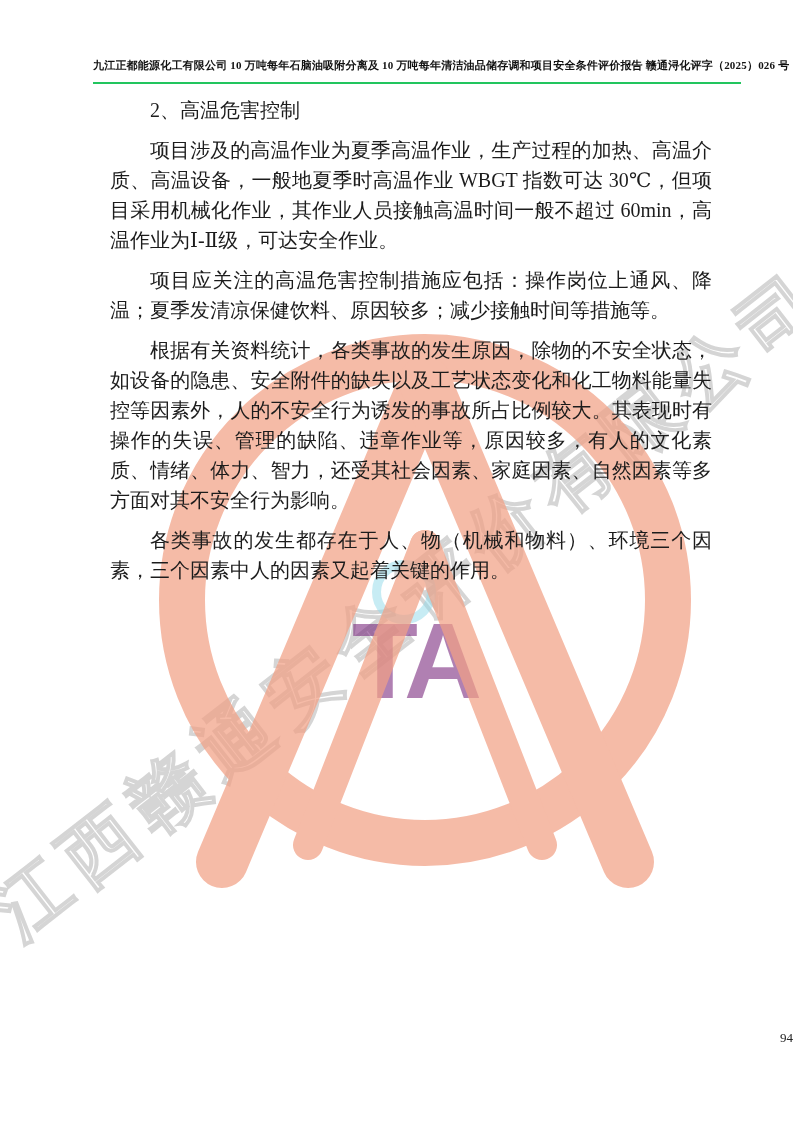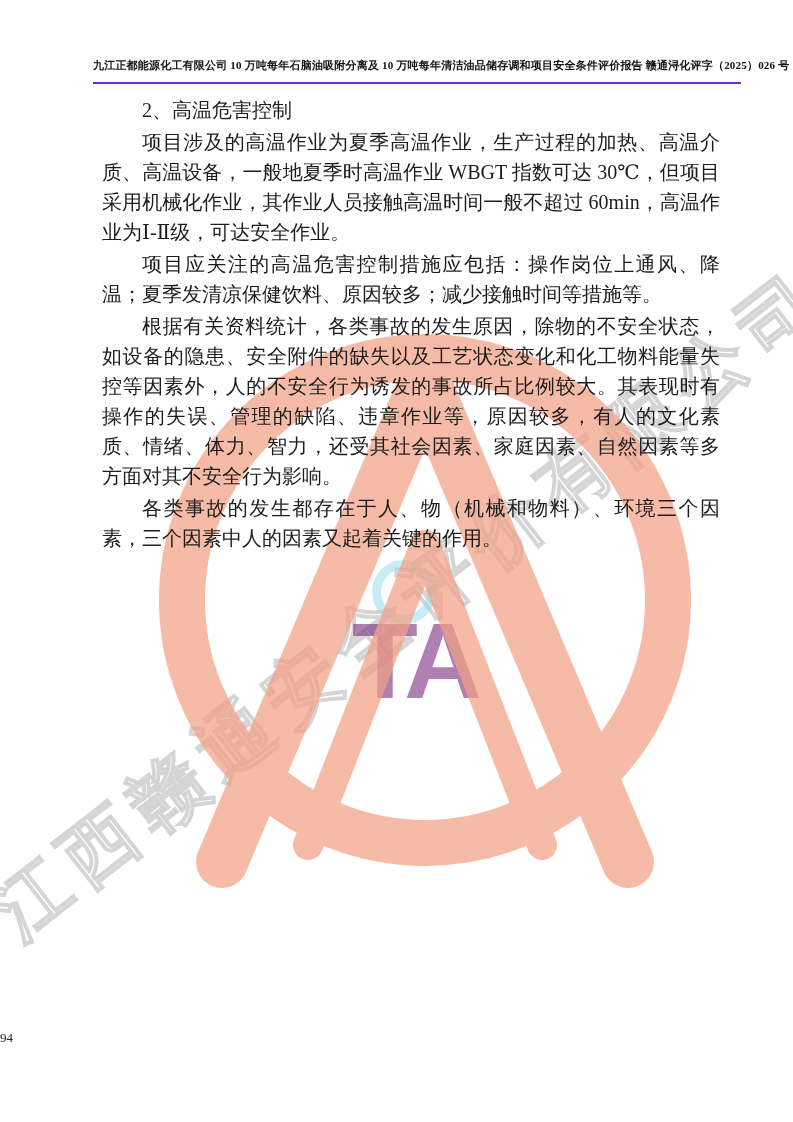--- a/index.html
+++ b/index.html
@@ -41,50 +41,50 @@
     position:absolute;left:372px;top:560px;
     width:46px;height:46px;border-radius:50%;
     border:9px solid #8fd9e9;opacity:.5;
   }
   .wm-logo{position:absolute;left:0;top:0;}
   
   .header{
     position:relative;z-index:1;
     margin:58px 52px 0 93px;
     padding-bottom:9px;
-    border-bottom:2px solid #6d28d9;
+    border-bottom:2px solid #22c55e;
     font-size:11px;
     font-weight:700;
     white-space:nowrap;
     letter-spacing:0.2px;
     color:#111;
   }
   
   .content{
     position:relative;z-index:1;
     margin:11px 71px 0 100px;
     font-size:20px;
     line-height:30px;
     text-align:justify;
   }
-  .content p{margin:2px;}
+  .content p{margin:10px;}
   .p-sub{text-indent:2em;}
   .p-body{text-indent:2em;}
   .h-section{
     font-size:21px;
     font-weight:700;
     letter-spacing:1px;
     margin:12px 0 7px 0 !important;
     text-indent:0;
   }
   
   .footer{
     position:absolute;z-index:1;
     left:0;right:0;top:1030px;
-    text-align:left;
+    text-align:right;
     font-size:13px;
     color:#222;
   }
 </style>
 </head>
 <body>
 
 <div class="page">
 
   <div class="watermark">

